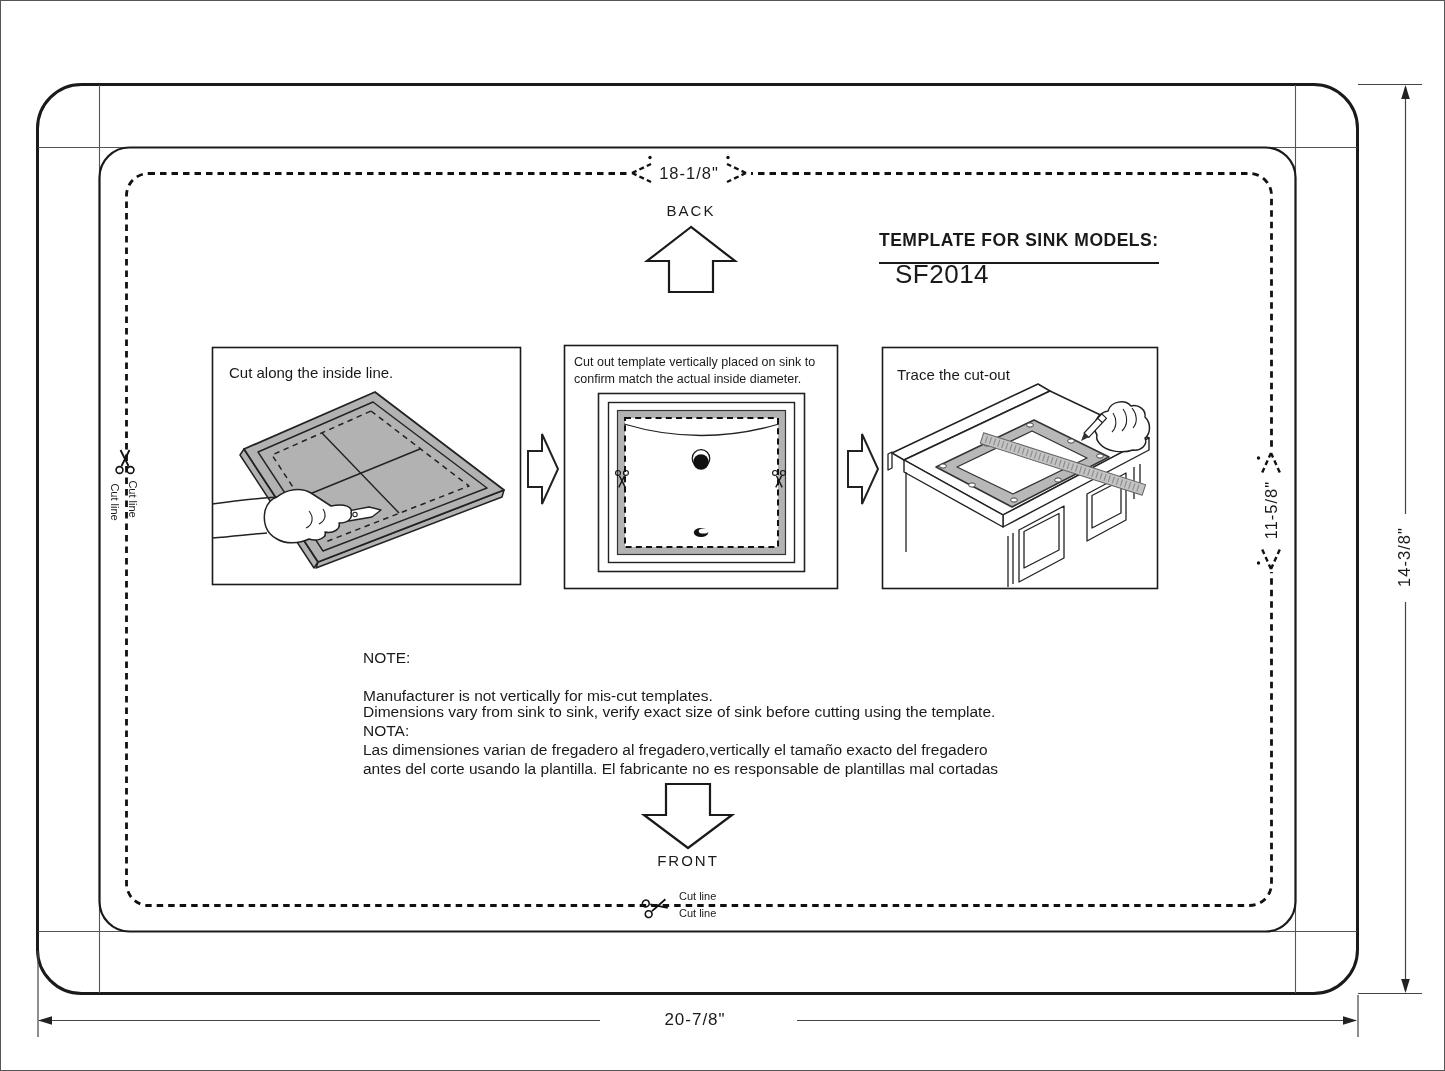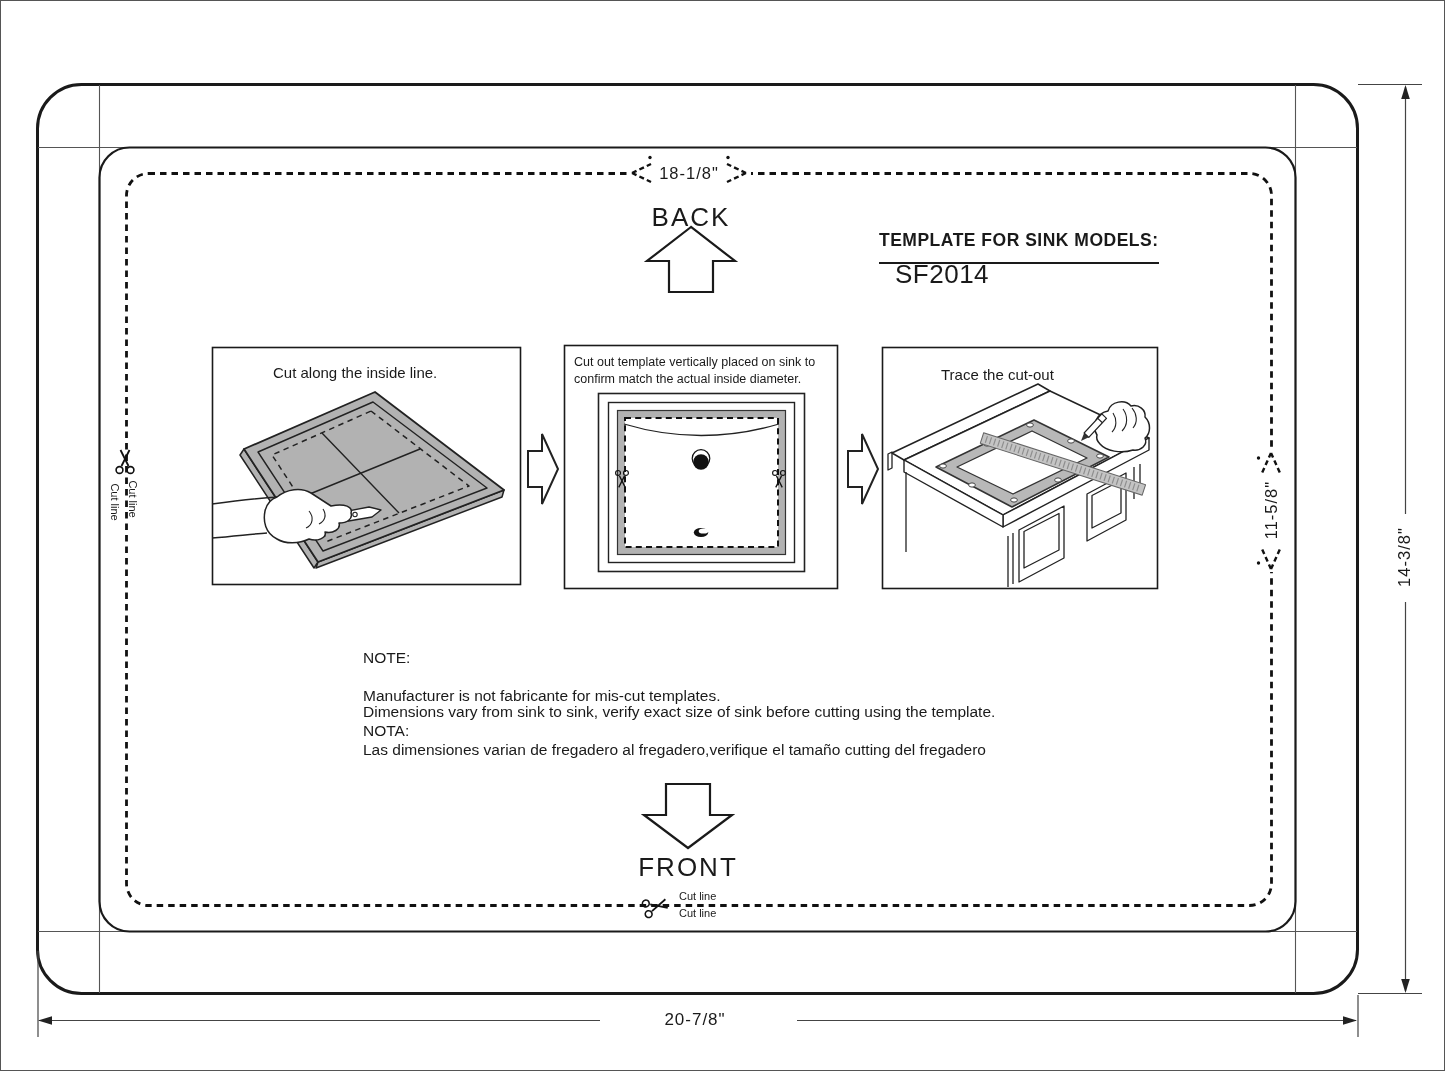--- a/index.html
+++ b/index.html
@@ -4,28 +4,28 @@
 <style>
   html,body{margin:0;padding:0;background:#e8e8e8;}
   .stage{
     position:relative;width:1445px;height:1071px;background:#ffffff;
     border:1px solid #555;box-sizing:border-box;overflow:hidden;
     font-family:"Liberation Sans", sans-serif;color:#1a1a1a;
   }
   .stage svg{position:absolute;left:0;top:0;}
   .lbl{position:absolute;white-space:nowrap;line-height:1.1;}
   .center{text-align:center;}
-  .back-front{font-size:26px;letter-spacing:2px;}
+  .back-front{font-size:15px;letter-spacing:2px;}
   .dim{font-size:16.5px;letter-spacing:1px;}
   .rot-ccw{transform:rotate(-90deg);}
   .rot-cw{transform:rotate(90deg);}
   .title-heading{font-size:17.5px;font-weight:bold;letter-spacing:.5px;
     border-bottom:2px solid #1a1a1a;padding-bottom:12px;}
   .model{font-size:26px;font-weight:normal;letter-spacing:.5px;margin-left:16px;}
-  .cap{font-size:15px;margin-left:44px;}
+  .cap{font-size:15px;}
   .cap-sm{font-size:12.5px;}
   .note{font-size:15.5px;text-align:right;}
   .cutlbl{font-size:11px;}
 </style>
 </head>
 <body>
 
 <div class="stage">
 
 <svg width="1445" height="1071" viewBox="0 0 1445 1071">
@@ -183,22 +183,23 @@
 <div class="lbl dim center rot-ccw" style="left:1368px;top:547px;width:70px;">14-3/8"</div>
 <div class="lbl dim center" style="left:634px;top:1010px;width:120px;font-size:17px;">20-7/8"</div>
 
 <div class="lbl cap" style="left:228px;top:364px;">Cut along the inside line.</div>
 <div class="lbl cap-sm" style="left:573px;top:355px;">Cut out template vertically placed on sink to</div>
 <div class="lbl cap-sm" style="left:573px;top:372px;">confirm match the actual inside diameter.</div>
 <div class="lbl cap" style="left:896px;top:366px;">Trace the cut-out</div>
 
 <div class="lbl note" style="left:362px;top:648px;">NOTE:</div>
 <div class="lbl note" style="left:362px;top:702px;">Dimensions vary from sink to sink, verify exact size of sink before cutting using the template.</div>
-<div class="lbl note" style="left:362px;top:686px;">Manufacturer is not fabricante for mis-cut templates.</div>
+<div class="lbl note" style="left:362px;top:686px;">Manufacturer is not vertically for mis-cut templates.</div>
 <div class="lbl note" style="left:362px;top:721px;">NOTA:</div>
-<div class="lbl note" style="left:362px;top:740px;">Las dimensiones varian de fregadero al fregadero,verifique el tamaño cutting del fregadero</div>
+<div class="lbl note" style="left:362px;top:740px;">Las dimensiones varian de fregadero al fregadero,vertically el tamaño exacto del fregadero</div>
+<div class="lbl note" style="left:362px;top:759px;">antes del corte usando la plantilla. El fabricante no es responsable de plantillas mal cortadas</div>
 
 <div class="lbl cutlbl center rot-cw" style="left:106px;top:492px;width:52px;">Cut line</div>
 <div class="lbl cutlbl center rot-cw" style="left:88px;top:495px;width:52px;">Cut line</div>
 <div class="lbl cutlbl" style="left:678px;top:889px;">Cut line</div>
 <div class="lbl cutlbl" style="left:678px;top:906px;">Cut line</div>
 
 </div>
 
 </body></html>

